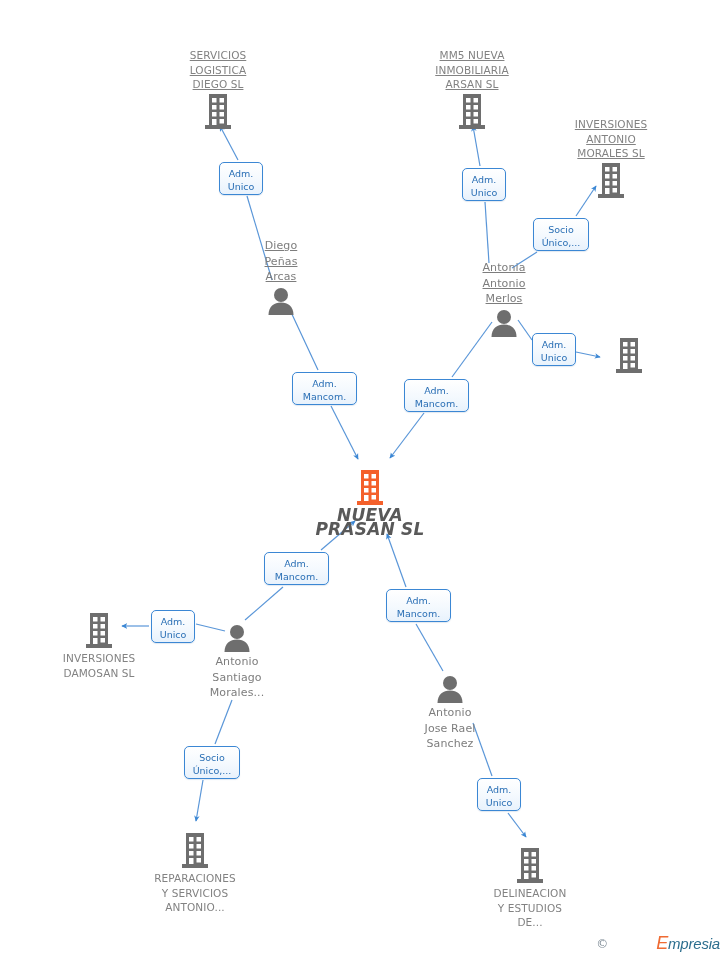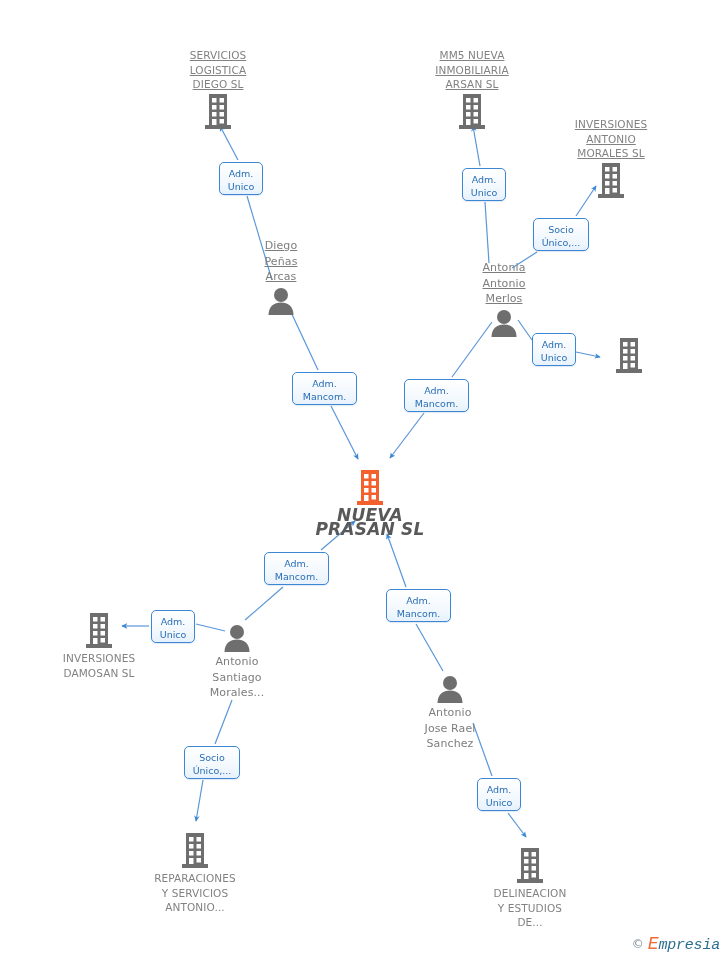--- a/index.html
+++ b/index.html
@@ -90,25 +90,26 @@
     display: flex;
     align-items: center;
     gap: 4px;
     font-size: 13px;
   }
   #watermark .cmark {
     color: #7e8b96;
     font-size: 12px;
   }
   #watermark .brand {
-    font-family: Liberation Mono, monospace;
+    font-family: Liberation Sans, sans-serif;
     font-style: italic;
     font-size: 15px;
     color: #2c6e8e;
     letter-spacing: -0.2px;
+    margin-left: 44px;
   }
   #watermark .brand .cap {
     color: #ef6b33;
     font-size: 18px;
   }
 </style>
 </head>
 <body>
 
 <div id="canvas">

